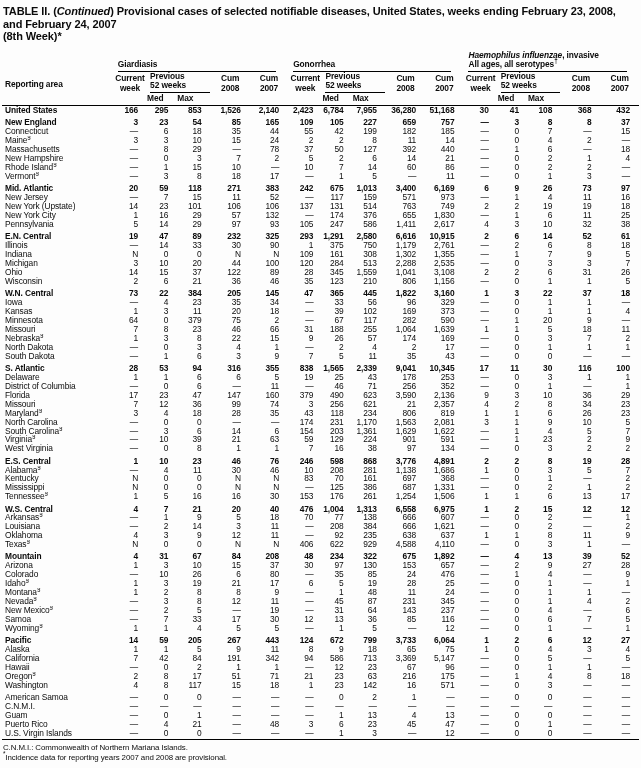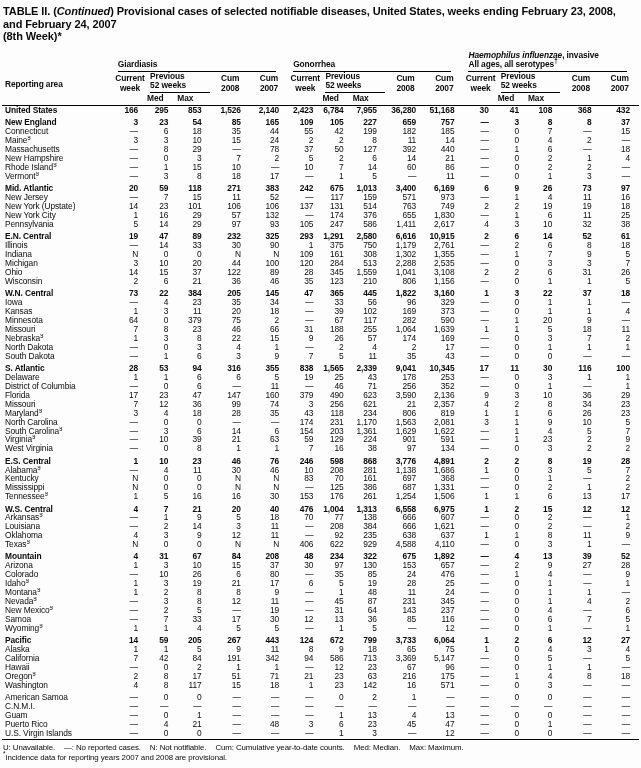--- a/index.html
+++ b/index.html
@@ -1307,17 +1307,17 @@
         <td class="num">—</td>
         <td class="num">0</td>
         <td class="num">0</td>
         <td class="num">—</td>
         <td class="num">—</td>
       </tr>
     </tbody>
 </table>
 
 <div class="fns">
-  <div class="fn-abbrev"><span>U: Unavailable.</span><span>—: No reported cases.</span><span>N: Not notifiable.</span><span>Cum: Cumulative year-to-date counts.</span><span>Med: Median.</span><span>Max: Maximum.</span></div>
+  <div>C.N.M.I.: Commonwealth of Northern Mariana Islands.</div>
   <div>
       <div class="fn-note"><sup>*</sup>Incidence data for reporting years 2007 and 2008 are provisional.</div>
     </div>
 </div>
 
 </body></html>

